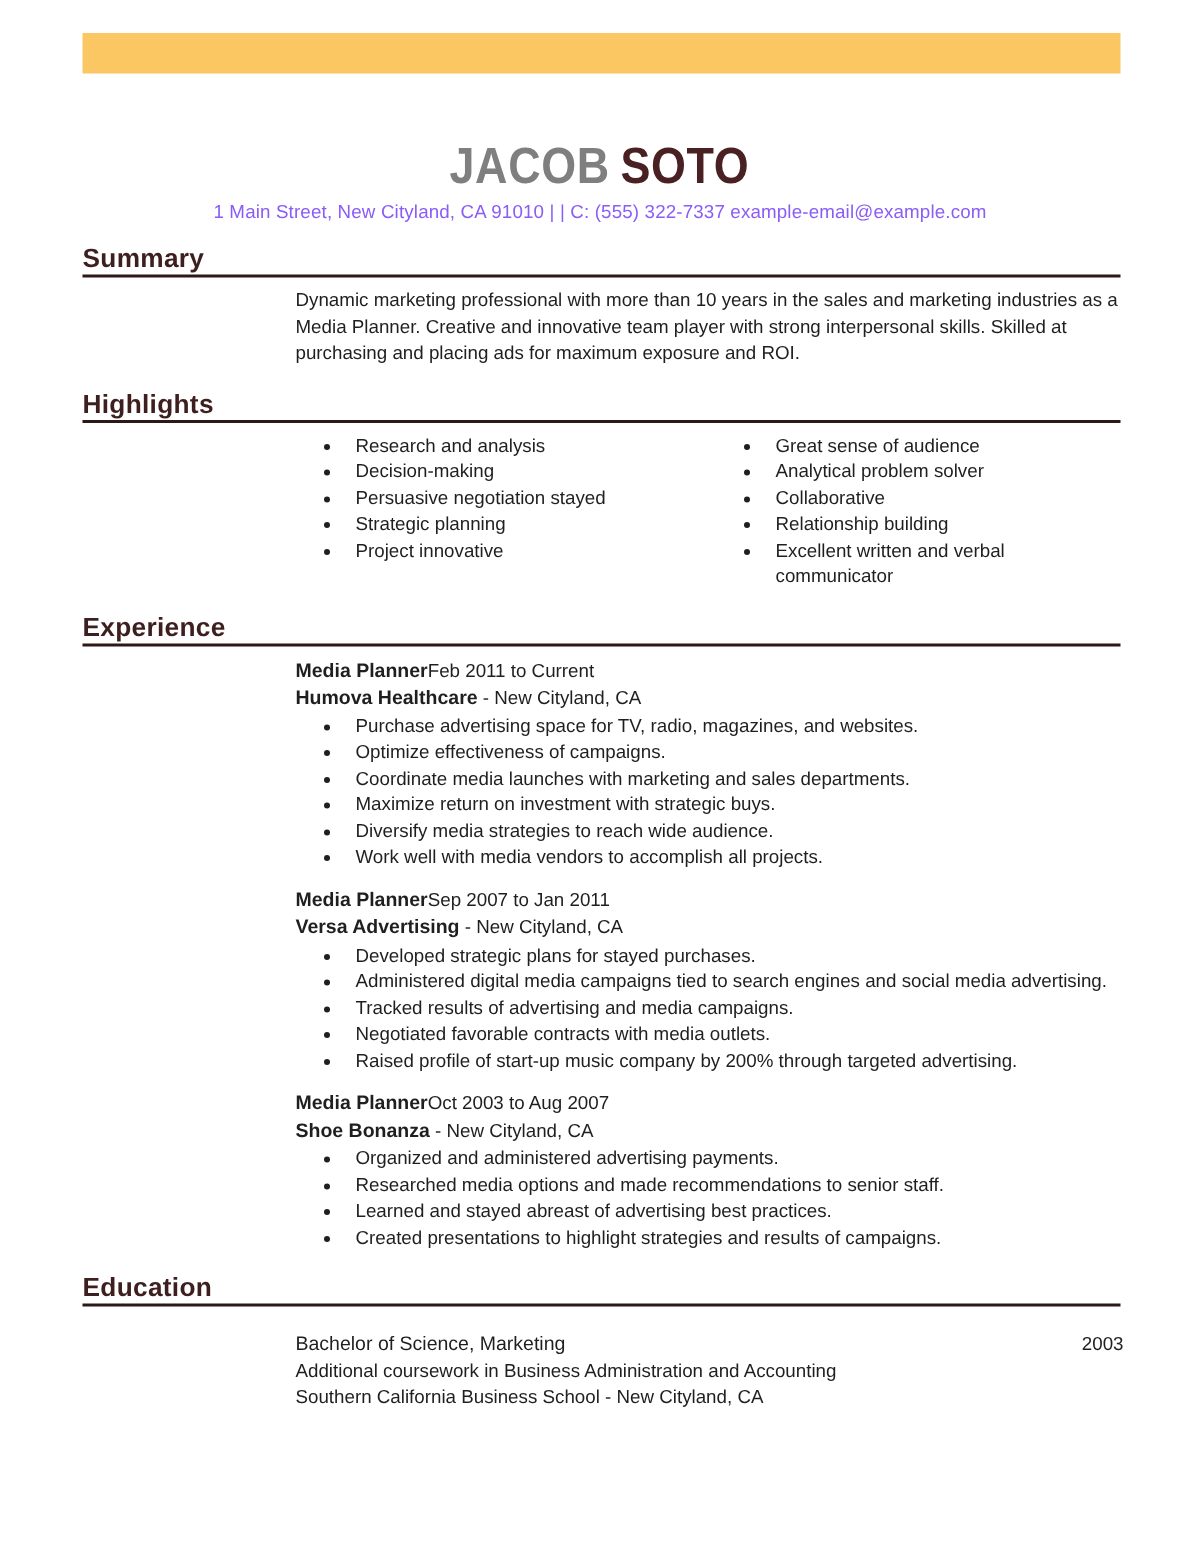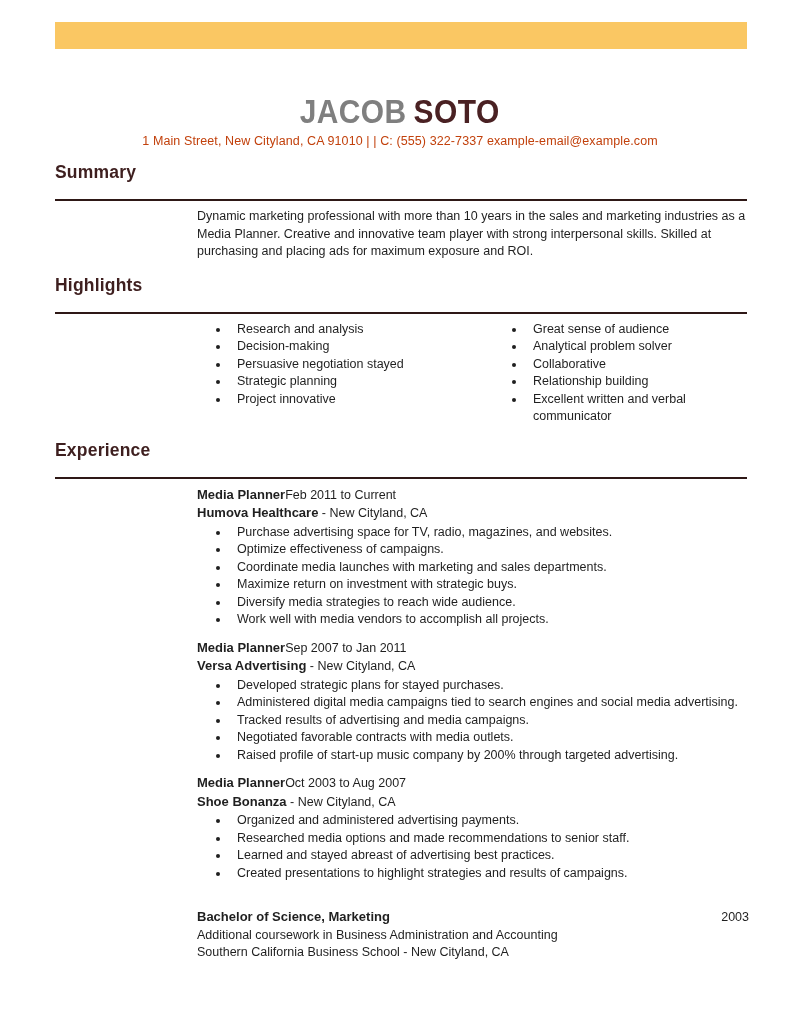--- a/index.html
+++ b/index.html
@@ -29,59 +29,59 @@
     letter-spacing: 0.5px;
     transform: scaleX(0.88);
     transform-origin: center;
     white-space: nowrap;
   }
   .name .first { color: var(--first-name, #7f7f7f); margin-right: 8px; }
   .name .last  { color: var(--last-name, #4a2123); }
   .contact {
     margin-top: 4px;
     font-size: 12.5px;
-    color: #c2410c;
+    color: #8b5cf6;
     letter-spacing: 0.1px;
   }
   .content { margin-left: 55px; width: 692px; }
   .section-title {
     margin: 14px 0 0 0;
     font-size: 17.5px;
     font-weight: 700;
     letter-spacing: 0.2px;
     color: var(--heading, #3e1f1f);
     border-bottom: 2.5px solid var(--rule, #2e1816);
-    padding-bottom: 16px;
+    padding-bottom: 0;
   }
   .section-body {
     margin-left: 142px;
     width: 552px;
     padding-top: 7px;
     font-size: 12.5px;
     line-height: 17.5px;
   }
   .summary-text { margin: 0; width: 552px; }
 
-  .hl-cols { display: flex; gap: 16px; }
+  .hl-cols { display: flex; }
   .hl-cols ul { margin: 0; padding-left: 33px; list-style: disc; }
   .hl-cols ul li { padding-left: 7px; }
   .hl-col-left  { width: 247px; flex: 0 0 auto; }
   .hl-col-right { width: 230px; flex: 0 0 auto; }
 
   .job { margin-bottom: 10px; }
   .job-head { display: flex; align-items: baseline; }
   .job-title { font-weight: 700; font-size: 13px; }
   .job-dates { font-size: 12.5px; }
   .company-line { font-size: 12.5px; }
   .company { font-weight: 700; font-size: 13px; }
   .job ul { margin: 1px 0 0 0; padding-left: 33px; list-style: disc; }
   .job ul li { padding-left: 7px; }
 
   .edu-head { display: flex; justify-content: space-between; align-items: baseline; }
-  .edu-degree { font-weight: 700; font-size: 13px; }
+  .edu-degree { font-weight: 400; font-size: 13px; }
   .edu-year { font-size: 12.5px; margin-top: 10px; }
 </style>
 </head>
 <body>
 
 <div class="page">
   <div class="accent-bar"></div>
 
   <header class="header">
     <div class="name">
@@ -171,20 +171,21 @@
               <li>Researched media options and made recommendations to senior staff.</li>
               <li>Learned and stayed abreast of advertising best practices.</li>
               <li>Created presentations to highlight strategies and results of campaigns.</li>
             </ul>
         </div>
 
       </div>
     </section>
 
     <section>
+      <h2 class="section-title">Education</h2>
       <div class="section-body">
         <div class="edu-head">
           <span class="edu-degree">Bachelor of Science, Marketing</span>
           <span class="edu-year">2003</span>
         </div>
         <div>Additional coursework in Business Administration and Accounting</div>
         <div>Southern California Business School - New Cityland, CA</div>
       </div>
     </section>
 

